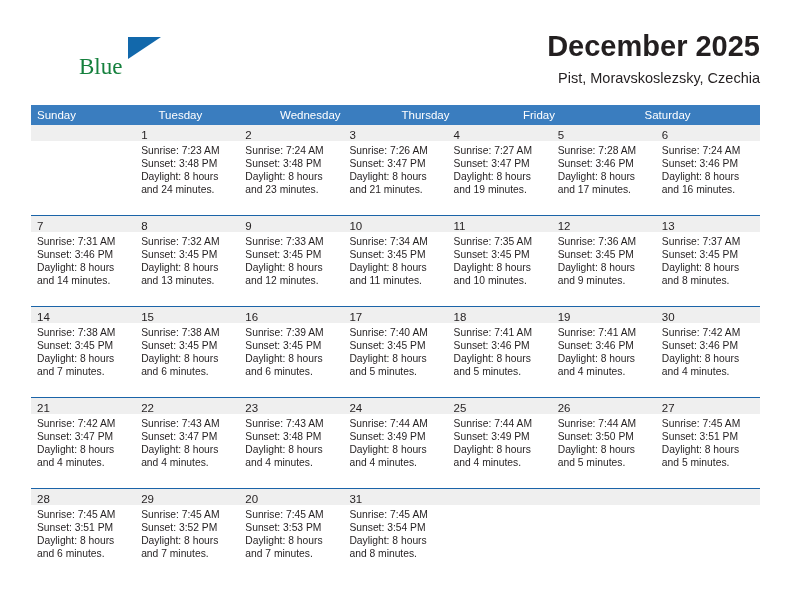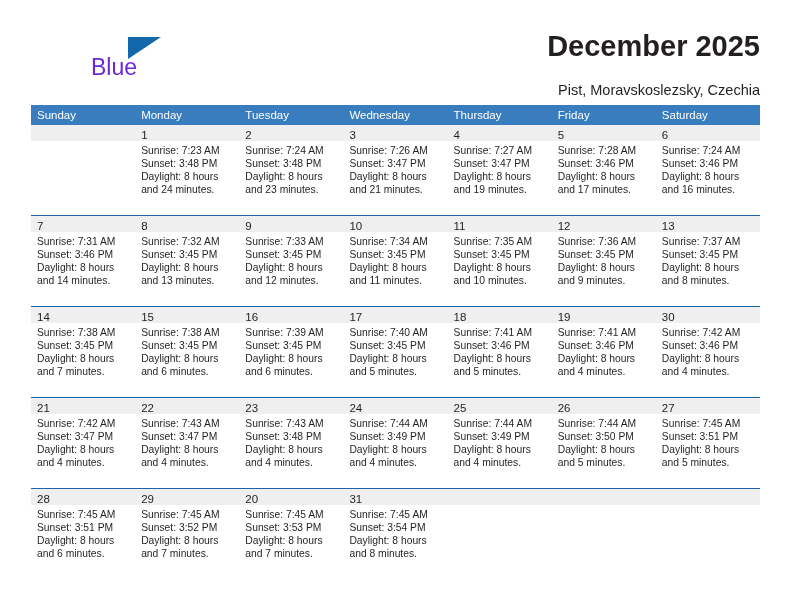--- a/index.html
+++ b/index.html
@@ -44,25 +44,25 @@
     position: absolute;
     left: 0;
     top: 0;
     font-size: 23px;
     letter-spacing: 0px;
     color: #231f20;
     font-family: "Liberation Sans", sans-serif;
   }
   .brand-blue {
     position: absolute;
-    left: 60px;
+    left: 48px;
     top: 23px;
     font-size: 23px;
-    color: #6d28d9;
-    font-family: Liberation Sans, sans-serif;
+    color: #15803d;
+    font-family: Liberation Serif, serif;
   }
   .brand-tri {
     position: absolute;
     left: 97px;
     top: 6px;
     width: 0;
     height: 0;
     border-left: 33px solid #1268ab;
     border-bottom: 22px solid transparent;
   }
@@ -78,21 +78,21 @@
     line-height: 36px;
     color: #231f20;
     font-weight: bold;
     white-space: nowrap;
   }
   .location {
     font-size: 14.5px;
     line-height: 22px;
     color: #231f20;
     white-space: nowrap;
-    margin-top: 15px;
+    margin-top: 3px;
   }
 
   
   .calendar {
     position: absolute;
     left: 31px;
     top: 105px;
     width: 729px;
   }
 
@@ -170,21 +170,20 @@
       <div class="month-title">December 2025</div>
       <div class="location">Pist, Moravskoslezsky, Czechia</div>
     </div>
 
   </div>
 
   <div class="calendar">
 
     <div class="weekday-row" id="weekday-row">
         <div class="weekday">Sunday</div>
-        <div class="weekday">Monday</div>
         <div class="weekday">Tuesday</div>
         <div class="weekday">Wednesday</div>
         <div class="weekday">Thursday</div>
         <div class="weekday">Friday</div>
         <div class="weekday">Saturday</div>
       </div>
 
     <div id="weeks-container">
         <div class="week-row first">
           <div class="day-cell empty">

